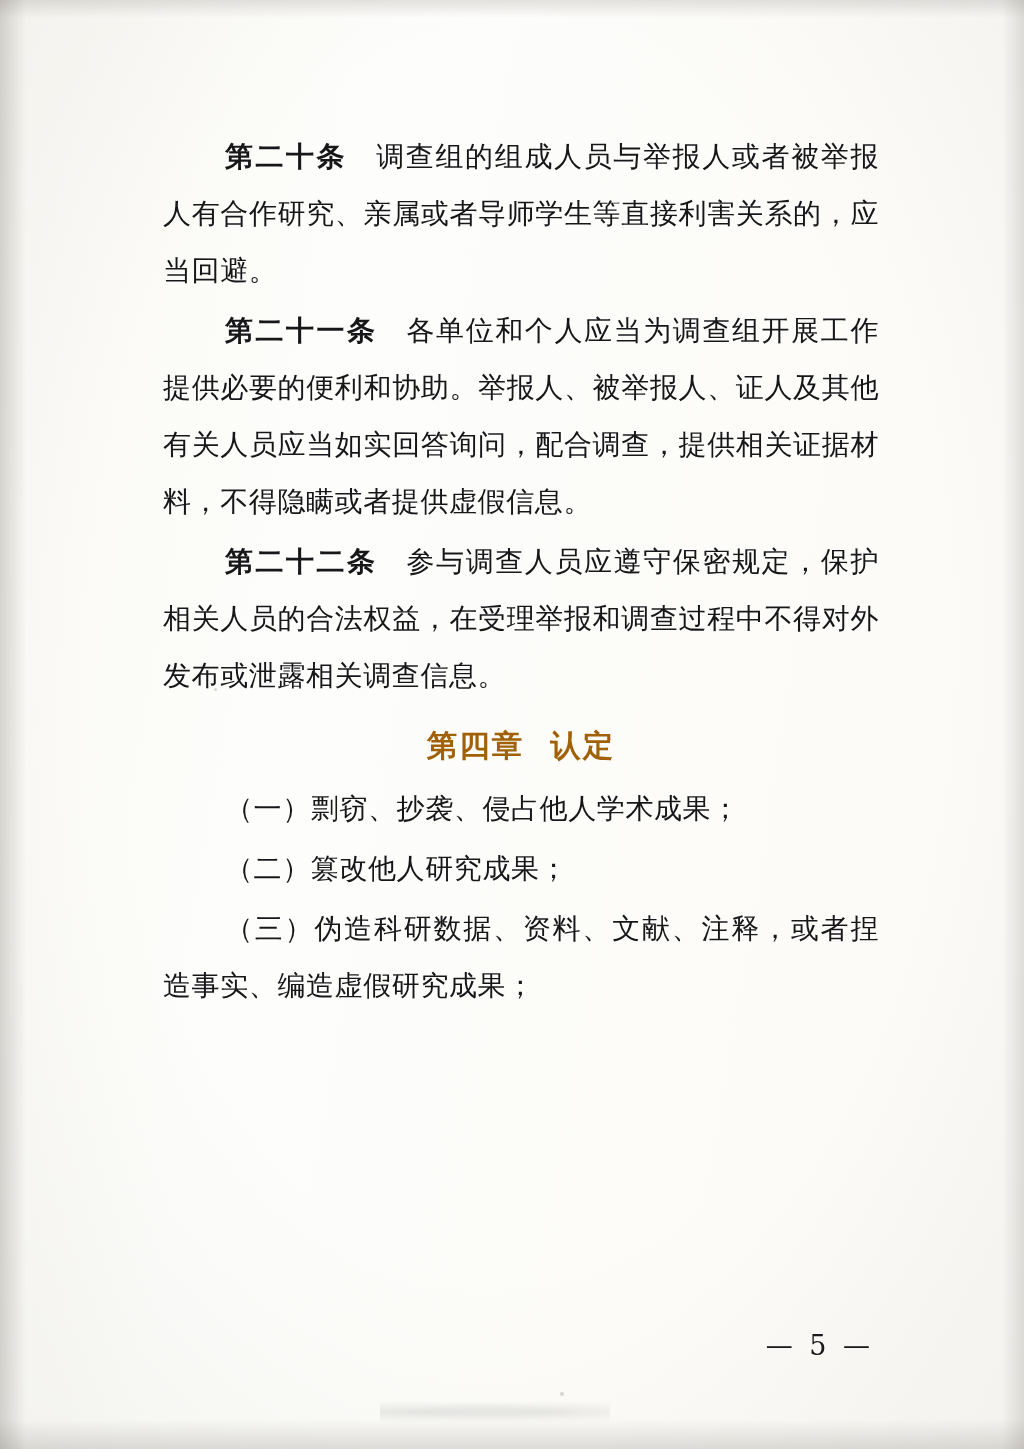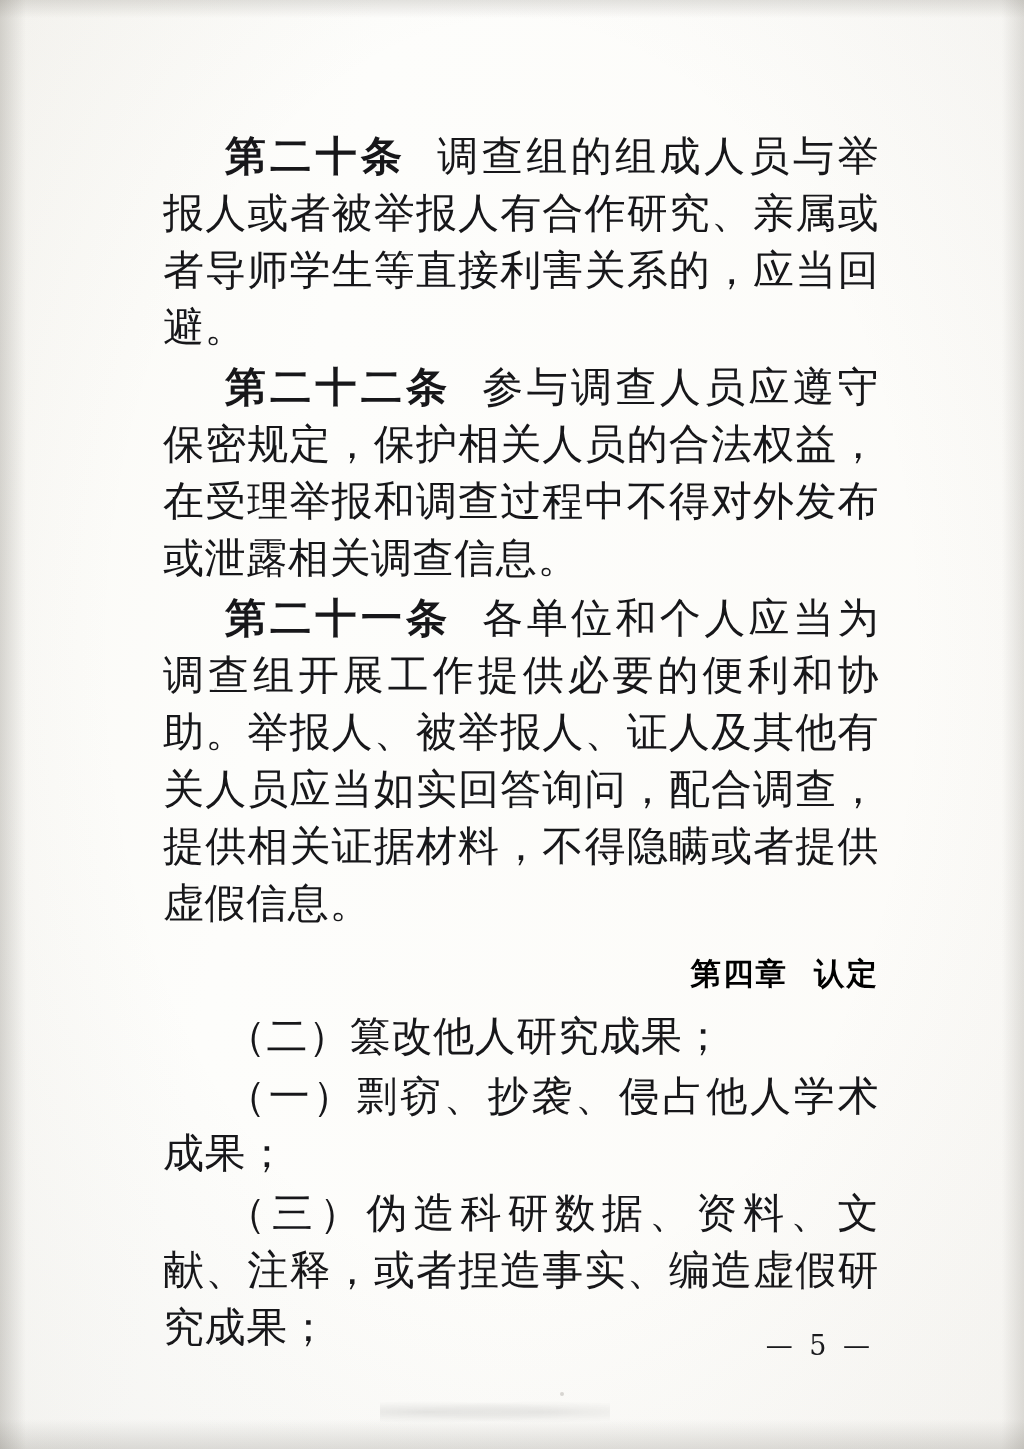--- a/index.html
+++ b/index.html
@@ -57,38 +57,38 @@
   }
 
   .content {
     position: absolute;
     left: 163px;
     top: 128px;
     width: 716px;
   }
 
   .para {
-    font-size: 41px;
+    font-size: 28px;
     line-height: 57px;
     color: #17171a;
     text-align: justify;
     text-justify: inter-ideograph;
     letter-spacing: 0.6px;
     margin: 0 0 3px 0;
     font-family: "DejaVu Serif", "Liberation Serif", serif;
     text-indent: 62px;
   }
   .para.sub {
     text-indent: 62px;
   }
   .chapter-title {
     font-size: 30.5px;
     line-height: 62px;
-    color: #000000;
-    text-align: right;
+    color: #a16207;
+    text-align: center;
     letter-spacing: 2px;
     margin: 10px 0 4px 0;
     font-weight: bold;
   }
   .chapter-title .gap {
     display: inline-block;
     width: 26px;
   }
   .term {
     font-weight: bold;
@@ -142,35 +142,35 @@
   <div class="speck" style="left:560px; top:1392px; width:4px; height:4px;"></div>
   <div class="speck" style="left:214px; top:688px; width:3px; height:3px;"></div>
 
   <div class="content">
 
     <p class="para">
       <span class="term">第二十条</span><span class="after-term"></span><span>调查组的组成人员与举报人或者被举报人有合作研究、亲属或者导师学生等直接利害关系的，应当回避。</span>
     </p>
 
     <p class="para">
-      <span class="term">第二十二条</span><span class="after-term"></span><span>参与调查人员应遵守保密规定，保护相关人员的合法权益，在受理举报和调查过程中不得对外发布或泄露相关调查信息。</span>
+      <span class="term">第二十一条</span><span class="after-term"></span><span>各单位和个人应当为调查组开展工作提供必要的便利和协助。举报人、被举报人、证人及其他有关人员应当如实回答询问，配合调查，提供相关证据材料，不得隐瞒或者提供虚假信息。</span>
     </p>
 
     <p class="para">
-      <span class="term">第二十一条</span><span class="after-term"></span><span>各单位和个人应当为调查组开展工作提供必要的便利和协助。举报人、被举报人、证人及其他有关人员应当如实回答询问，配合调查，提供相关证据材料，不得隐瞒或者提供虚假信息。</span>
+      <span class="term">第二十二条</span><span class="after-term"></span><span>参与调查人员应遵守保密规定，保护相关人员的合法权益，在受理举报和调查过程中不得对外发布或泄露相关调查信息。</span>
     </p>
 
     <h2 class="chapter-title">
       <span>第四章</span><span class="gap"></span><span>认定</span>
     </h2>
 
 
 
+    <p class="para sub">（一）剽窃、抄袭、侵占他人学术成果；</p>
     <p class="para sub">（二）篡改他人研究成果；</p>
-    <p class="para sub">（一）剽窃、抄袭、侵占他人学术成果；</p>
     <p class="para sub">（三）伪造科研数据、资料、文献、注释，或者捏造事实、编造虚假研究成果；</p>
 
   </div>
 
   <div class="page-number">— 5 —</div>
   <div class="watermark"></div>
 
 </div>
 
 </body></html>

